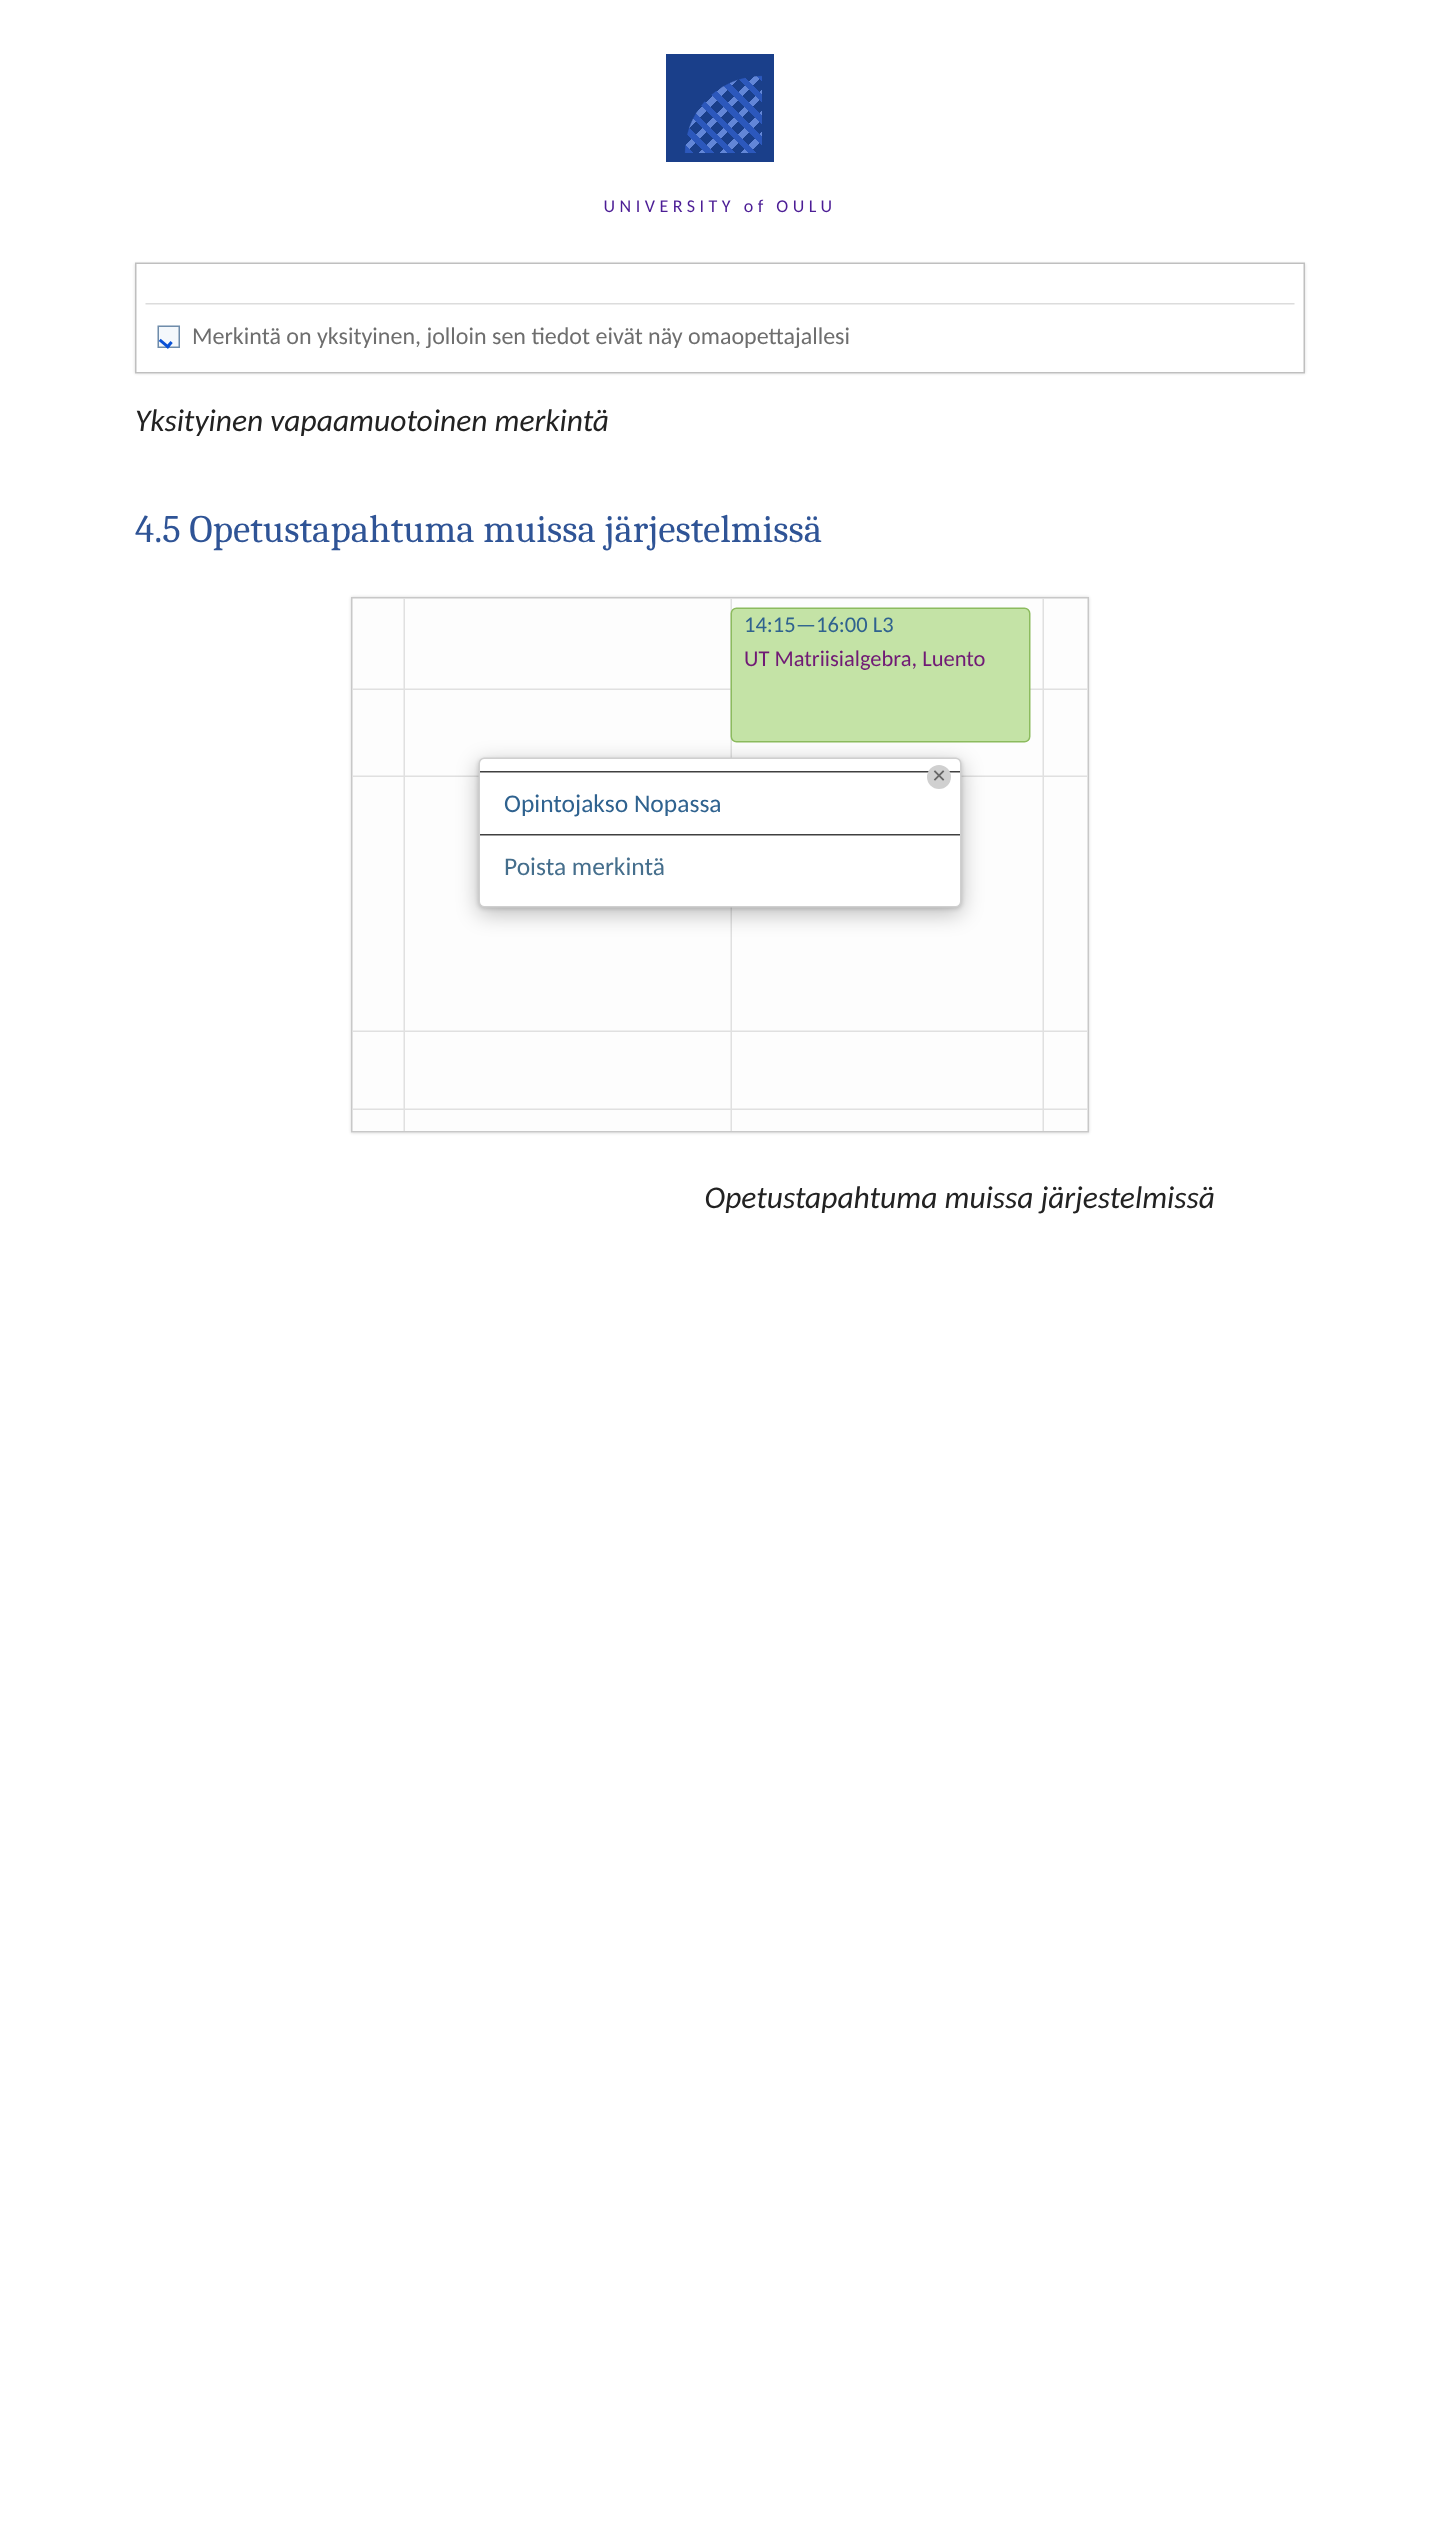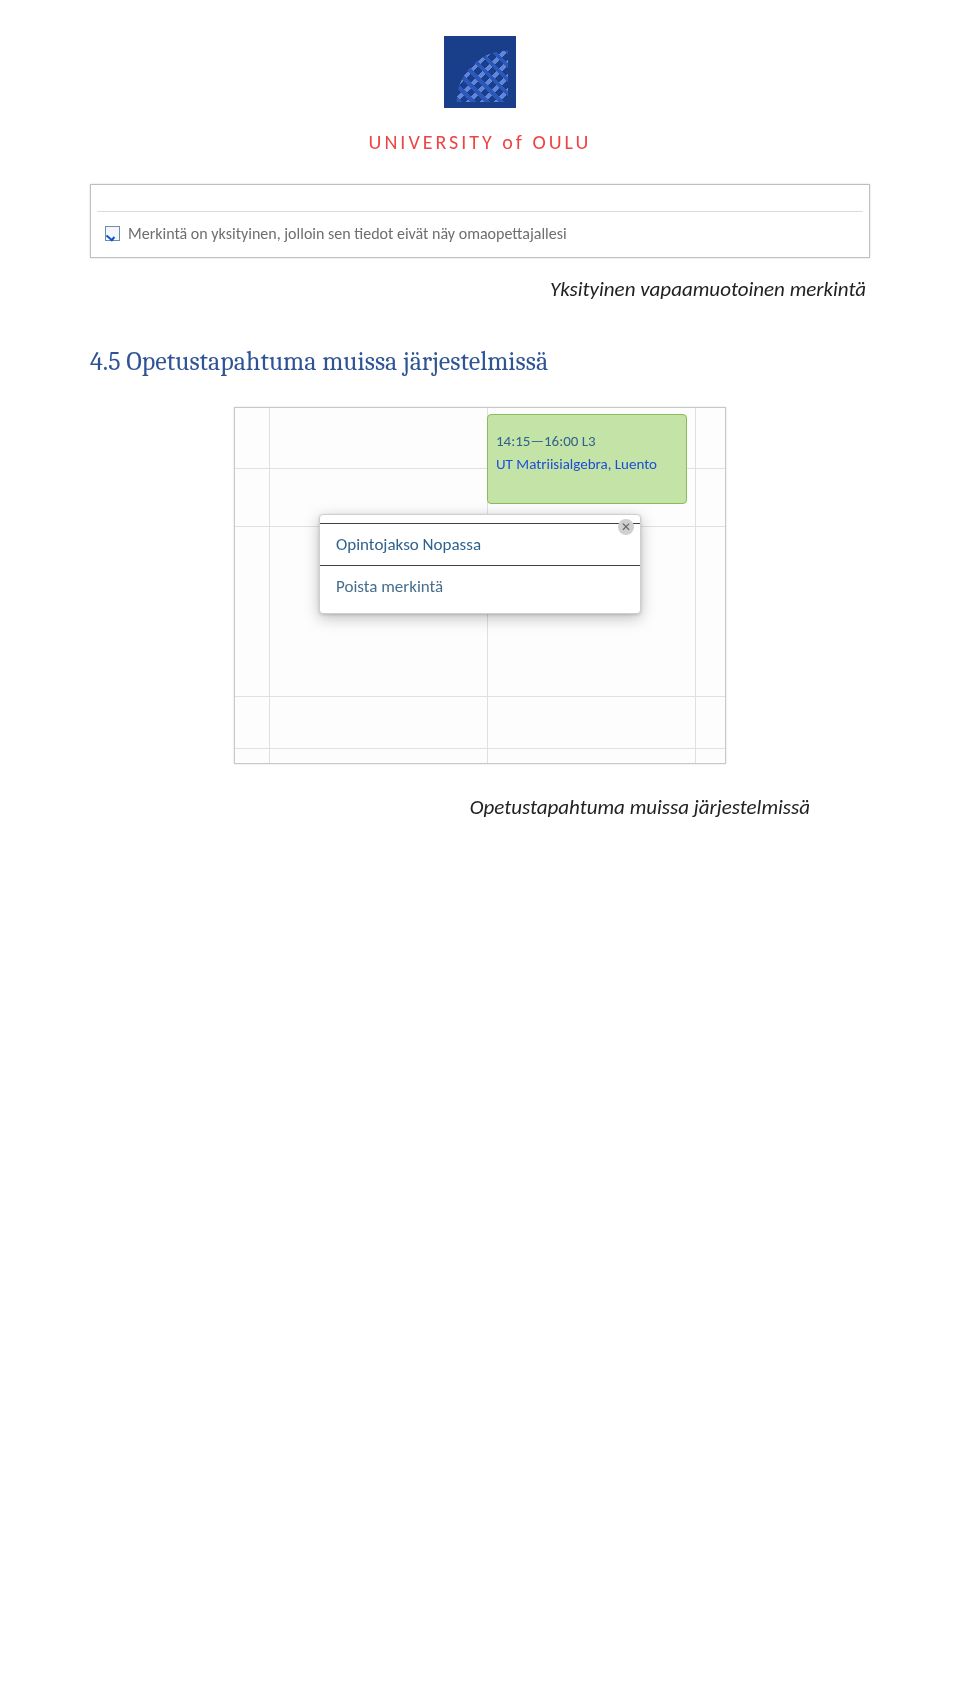--- a/index.html
+++ b/index.html
@@ -47,22 +47,22 @@
     opacity: 0.9;
   }
   .logo-text {
     color: #6f6f6f;
     font-family: Georgia, "Times New Roman", serif;
     font-size: 27px;
     letter-spacing: 4px;
     margin: 4px 0 0 0;
   }
   .logo-sub {
-    color: #ef4444;
-    font-size: 20px;
+    color: #4c1d95;
+    font-size: 12px;
     letter-spacing: 3px;
     margin-top: 6px;
   }
 
   
   .ss1 {
     border: 1px solid #bfbfbf;
     padding: 10px 6px 8px 6px;
     box-shadow: 0 0 2px #d8d8d8;
     margin-bottom: 18px;
@@ -100,21 +100,21 @@
     color: #6e6e6e;
     font-size: 16px;
     text-align: center;
   }
 
   
   .caption {
     font-style: italic;
     font-size: 21px;
     color: #222;
-    text-align: right;
+    text-align: left;
     margin: 6px 4px 45px 0;
   }
   .caption-center {
     font-style: italic;
     font-size: 21px;
     color: #222;
     text-align: right;
     margin: 30px 60px 0 0;
   }
 
@@ -161,28 +161,28 @@
   }
   .event {
     position: absolute;
     left: 252px;
     top: 6px;
     width: 200px;
     height: 90px;
     background: #c4e3a6;
     border: 1px solid #8cbb5e;
     border-radius: 4px;
-    padding: 16px 8px;
+    padding: 1px 8px;
     box-sizing: border-box;
     color: #2f628f;
     font-size: 15px;
     line-height: 1.4;
   }
   .event .ev-time { color: #2f628f; }
-  .event .ev-title { color: #1d4ed8; margin-top: 2px; }
+  .event .ev-title { color: #701a75; margin-top: 2px; }
   .popup {
     position: absolute;
     left: 84px;
     top: 106px;
     width: 320px;
     background: #fff;
     border: 1px solid #cfcfcf;
     border-radius: 4px;
     box-shadow: 0 4px 15px rgba(0,0,0,0.25), 0 1px 3px rgba(0,0,0,0.15);
     padding: 8px 0 6px 0;

